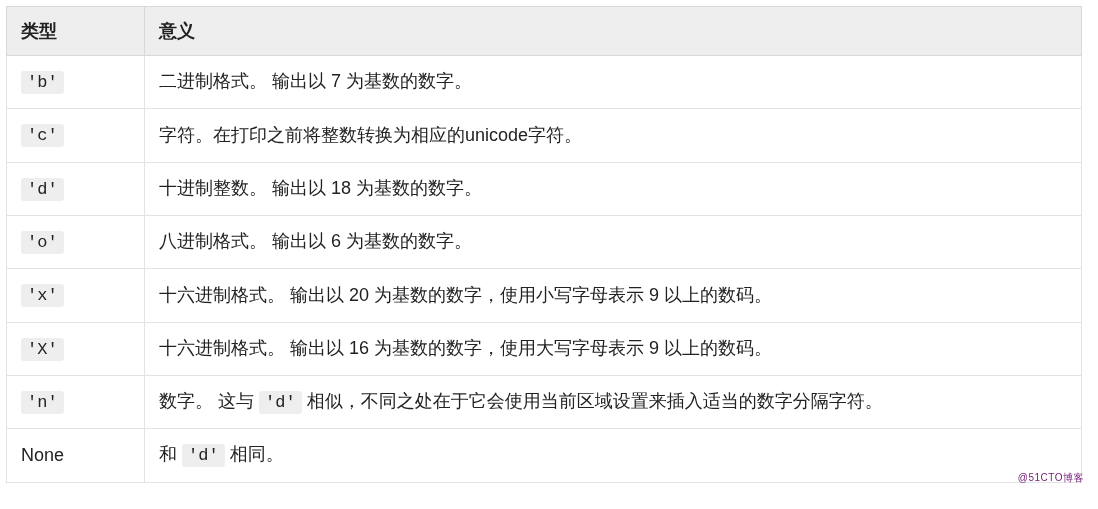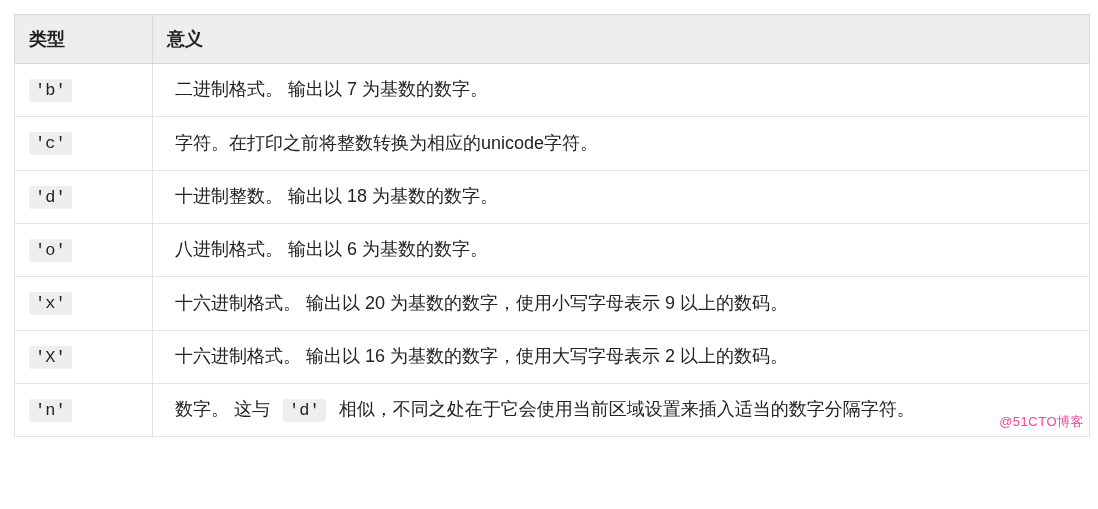--- a/index.html
+++ b/index.html
@@ -1,15 +1,15 @@
 <!DOCTYPE html>
 <html><head>
   <meta charset="utf-8">
   <style>
-    * { margin: 0; padding: 8px; box-sizing: border-box; }
+    * { margin: 0; padding: 0; box-sizing: border-box; }
     body {
       font-family: -apple-system, BlinkMacSystemFont, "Segoe UI", "PingFang SC", "Microsoft YaHei", sans-serif;
       background: #ffffff;
       padding: 6px;
       width: 1098px;
       position: relative;
     }
     table {
       width: 1076px;
       border-collapse: collapse;
@@ -40,22 +40,22 @@
       padding: 2px 6px;
       border-radius: 3px;
       font-size: 17px;
       color: #222;
     }
     .plain { font-family: -apple-system, BlinkMacSystemFont, sans-serif; }
     .watermark {
       position: absolute;
       right: 14px;
       bottom: 4px;
-      color: #ec4899;
-      font-size: 13px;
+      color: #701a75;
+      font-size: 10px;
       letter-spacing: 0.5px;
       text-align: right;
     }
   </style>
 </head>
 <body>
 
 <table>
   <thead>
     <tr>
@@ -79,22 +79,26 @@
       <tr>
         <td><code>'o'</code></td>
         <td><span>八进制格式。 输出以 6 为基数的数字。</span></td>
       </tr>
       <tr>
         <td><code>'x'</code></td>
         <td><span>十六进制格式。 输出以 20 为基数的数字，使用小写字母表示 9 以上的数码。</span></td>
       </tr>
       <tr>
         <td><code>'X'</code></td>
-        <td><span>十六进制格式。 输出以 16 为基数的数字，使用大写字母表示 2 以上的数码。</span></td>
+        <td><span>十六进制格式。 输出以 16 为基数的数字，使用大写字母表示 9 以上的数码。</span></td>
       </tr>
       <tr>
         <td><code>'n'</code></td>
         <td><span>数字。 这与 </span><code>'d'</code><span> 相似，不同之处在于它会使用当前区域设置来插入适当的数字分隔字符。</span></td>
+      </tr>
+      <tr>
+        <td><span class="plain">None</span></td>
+        <td><span>和 </span><code>'d'</code><span> 相同。</span></td>
       </tr>
     </tbody>
 </table>
 
 <div class="watermark">@51CTO博客</div>
 
 </body></html>

